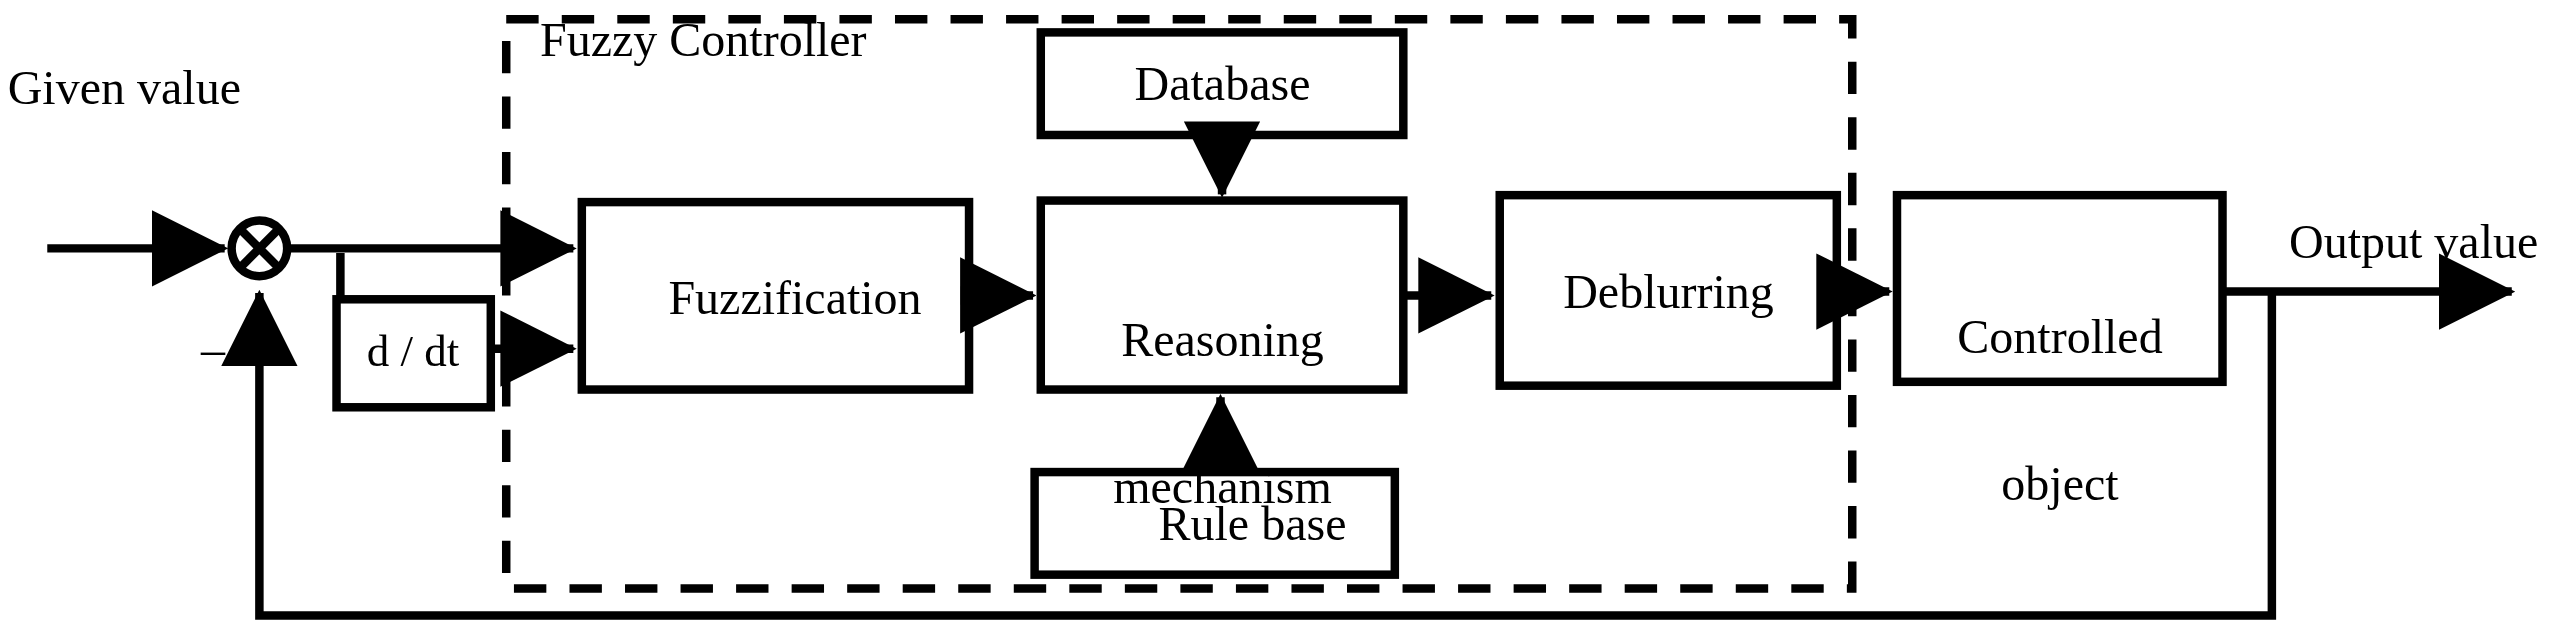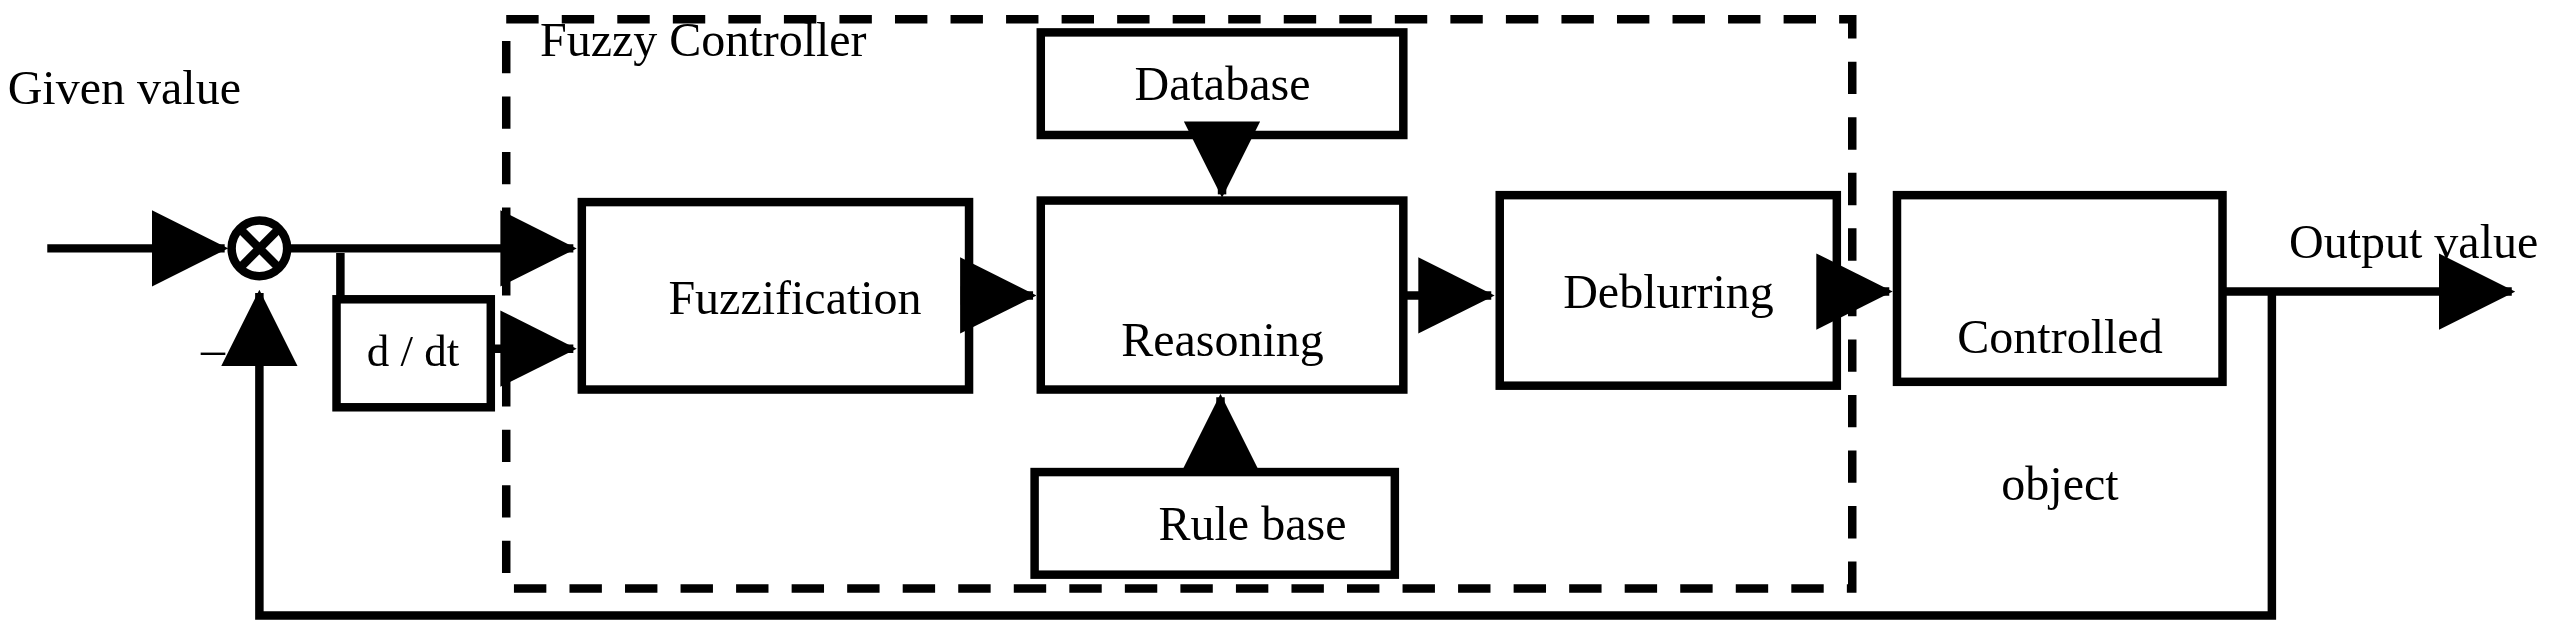--- a/index.html
+++ b/index.html
@@ -123,20 +123,21 @@
   <div class="lbl lbl-minus" style="left:190px; top:323px; width:46px;">–</div>
 
   <div class="lbl lbl-deriv" style="left:336px; top:327px; width:154px;">d / dt</div>
 
   <div class="lbl lbl-block" style="left:601px; top:272px; width:388px;">Fuzzification</div>
 
   <div class="lbl lbl-block" style="left:1041px; top:58px; width:363px;">Database</div>
 
   <div class="lbl lbl-block two-line" style="left:1041px; top:218px; width:363px;">
     <div>Reasoning</div>
+    <div>mechanism</div>
   </div>
 
   <div class="lbl lbl-block" style="left:1072px; top:498px; width:361px;">Rule base</div>
 
   <div class="lbl lbl-block two-line" style="left:1897px; top:215px; width:326px;">
     <div>Controlled</div>
     <div>object</div>
   </div>
 
   <div class="lbl lbl-block" style="left:1500px; top:266px; width:337px;">Deblurring</div>

